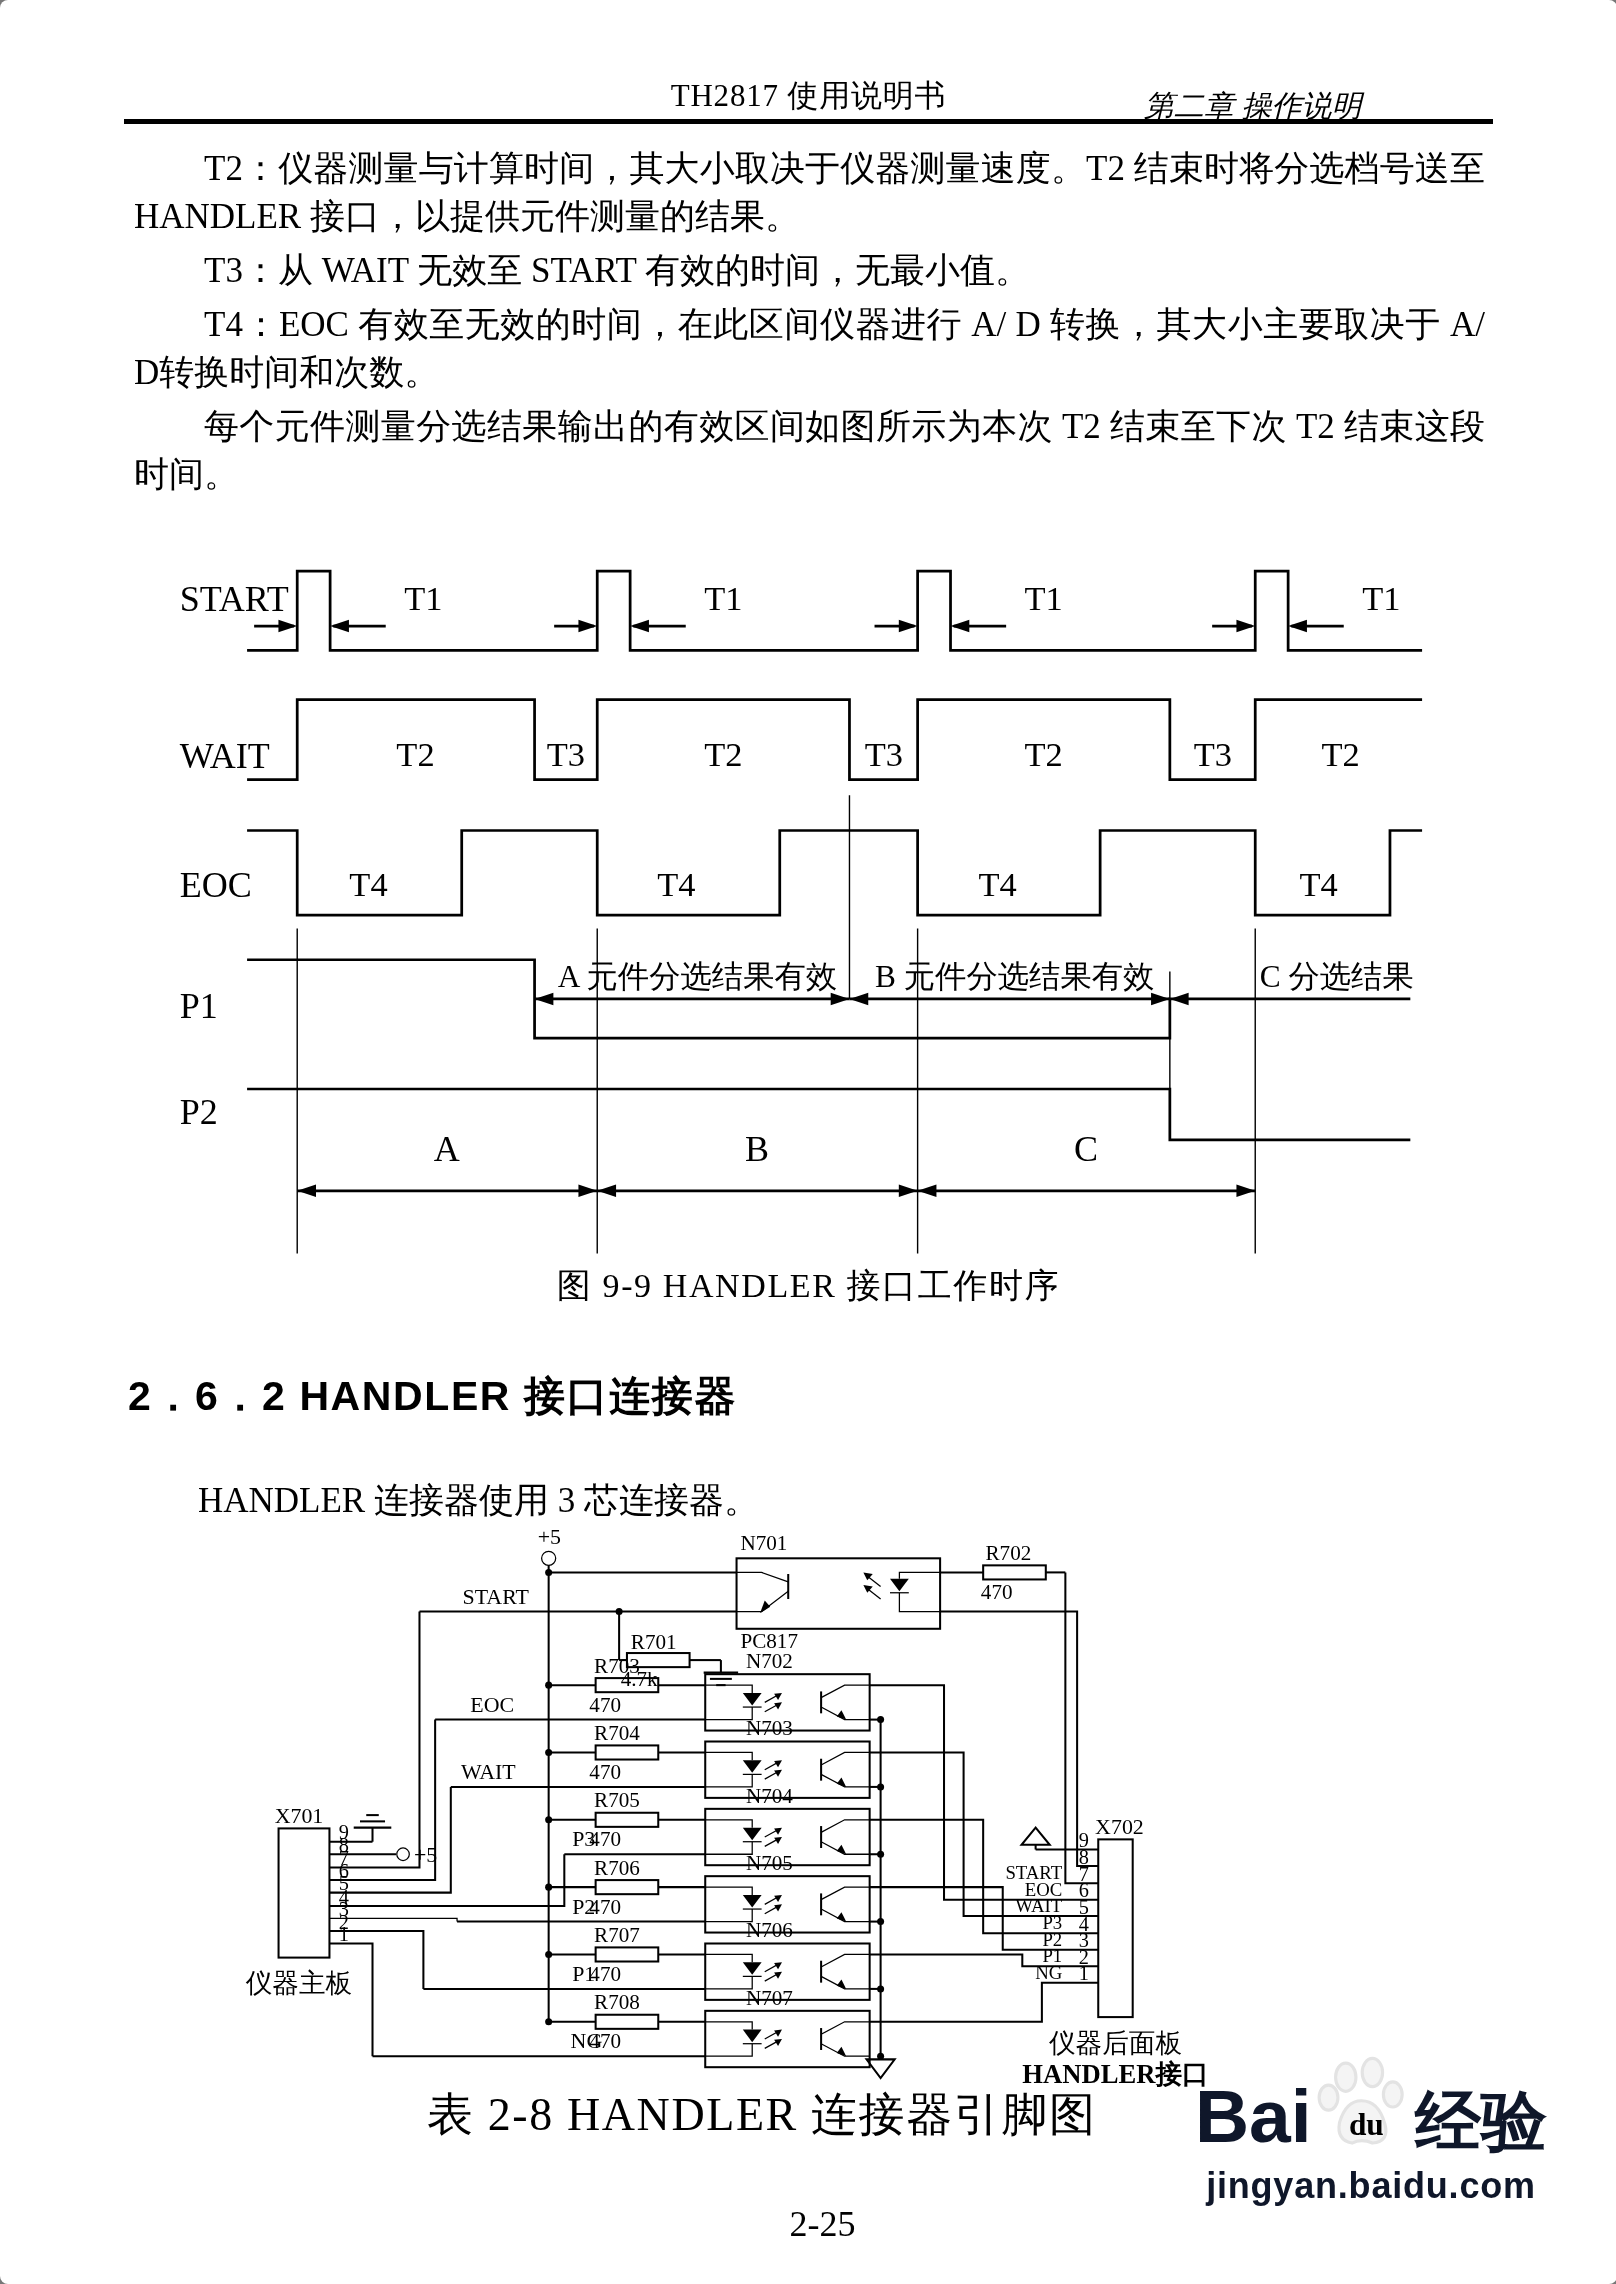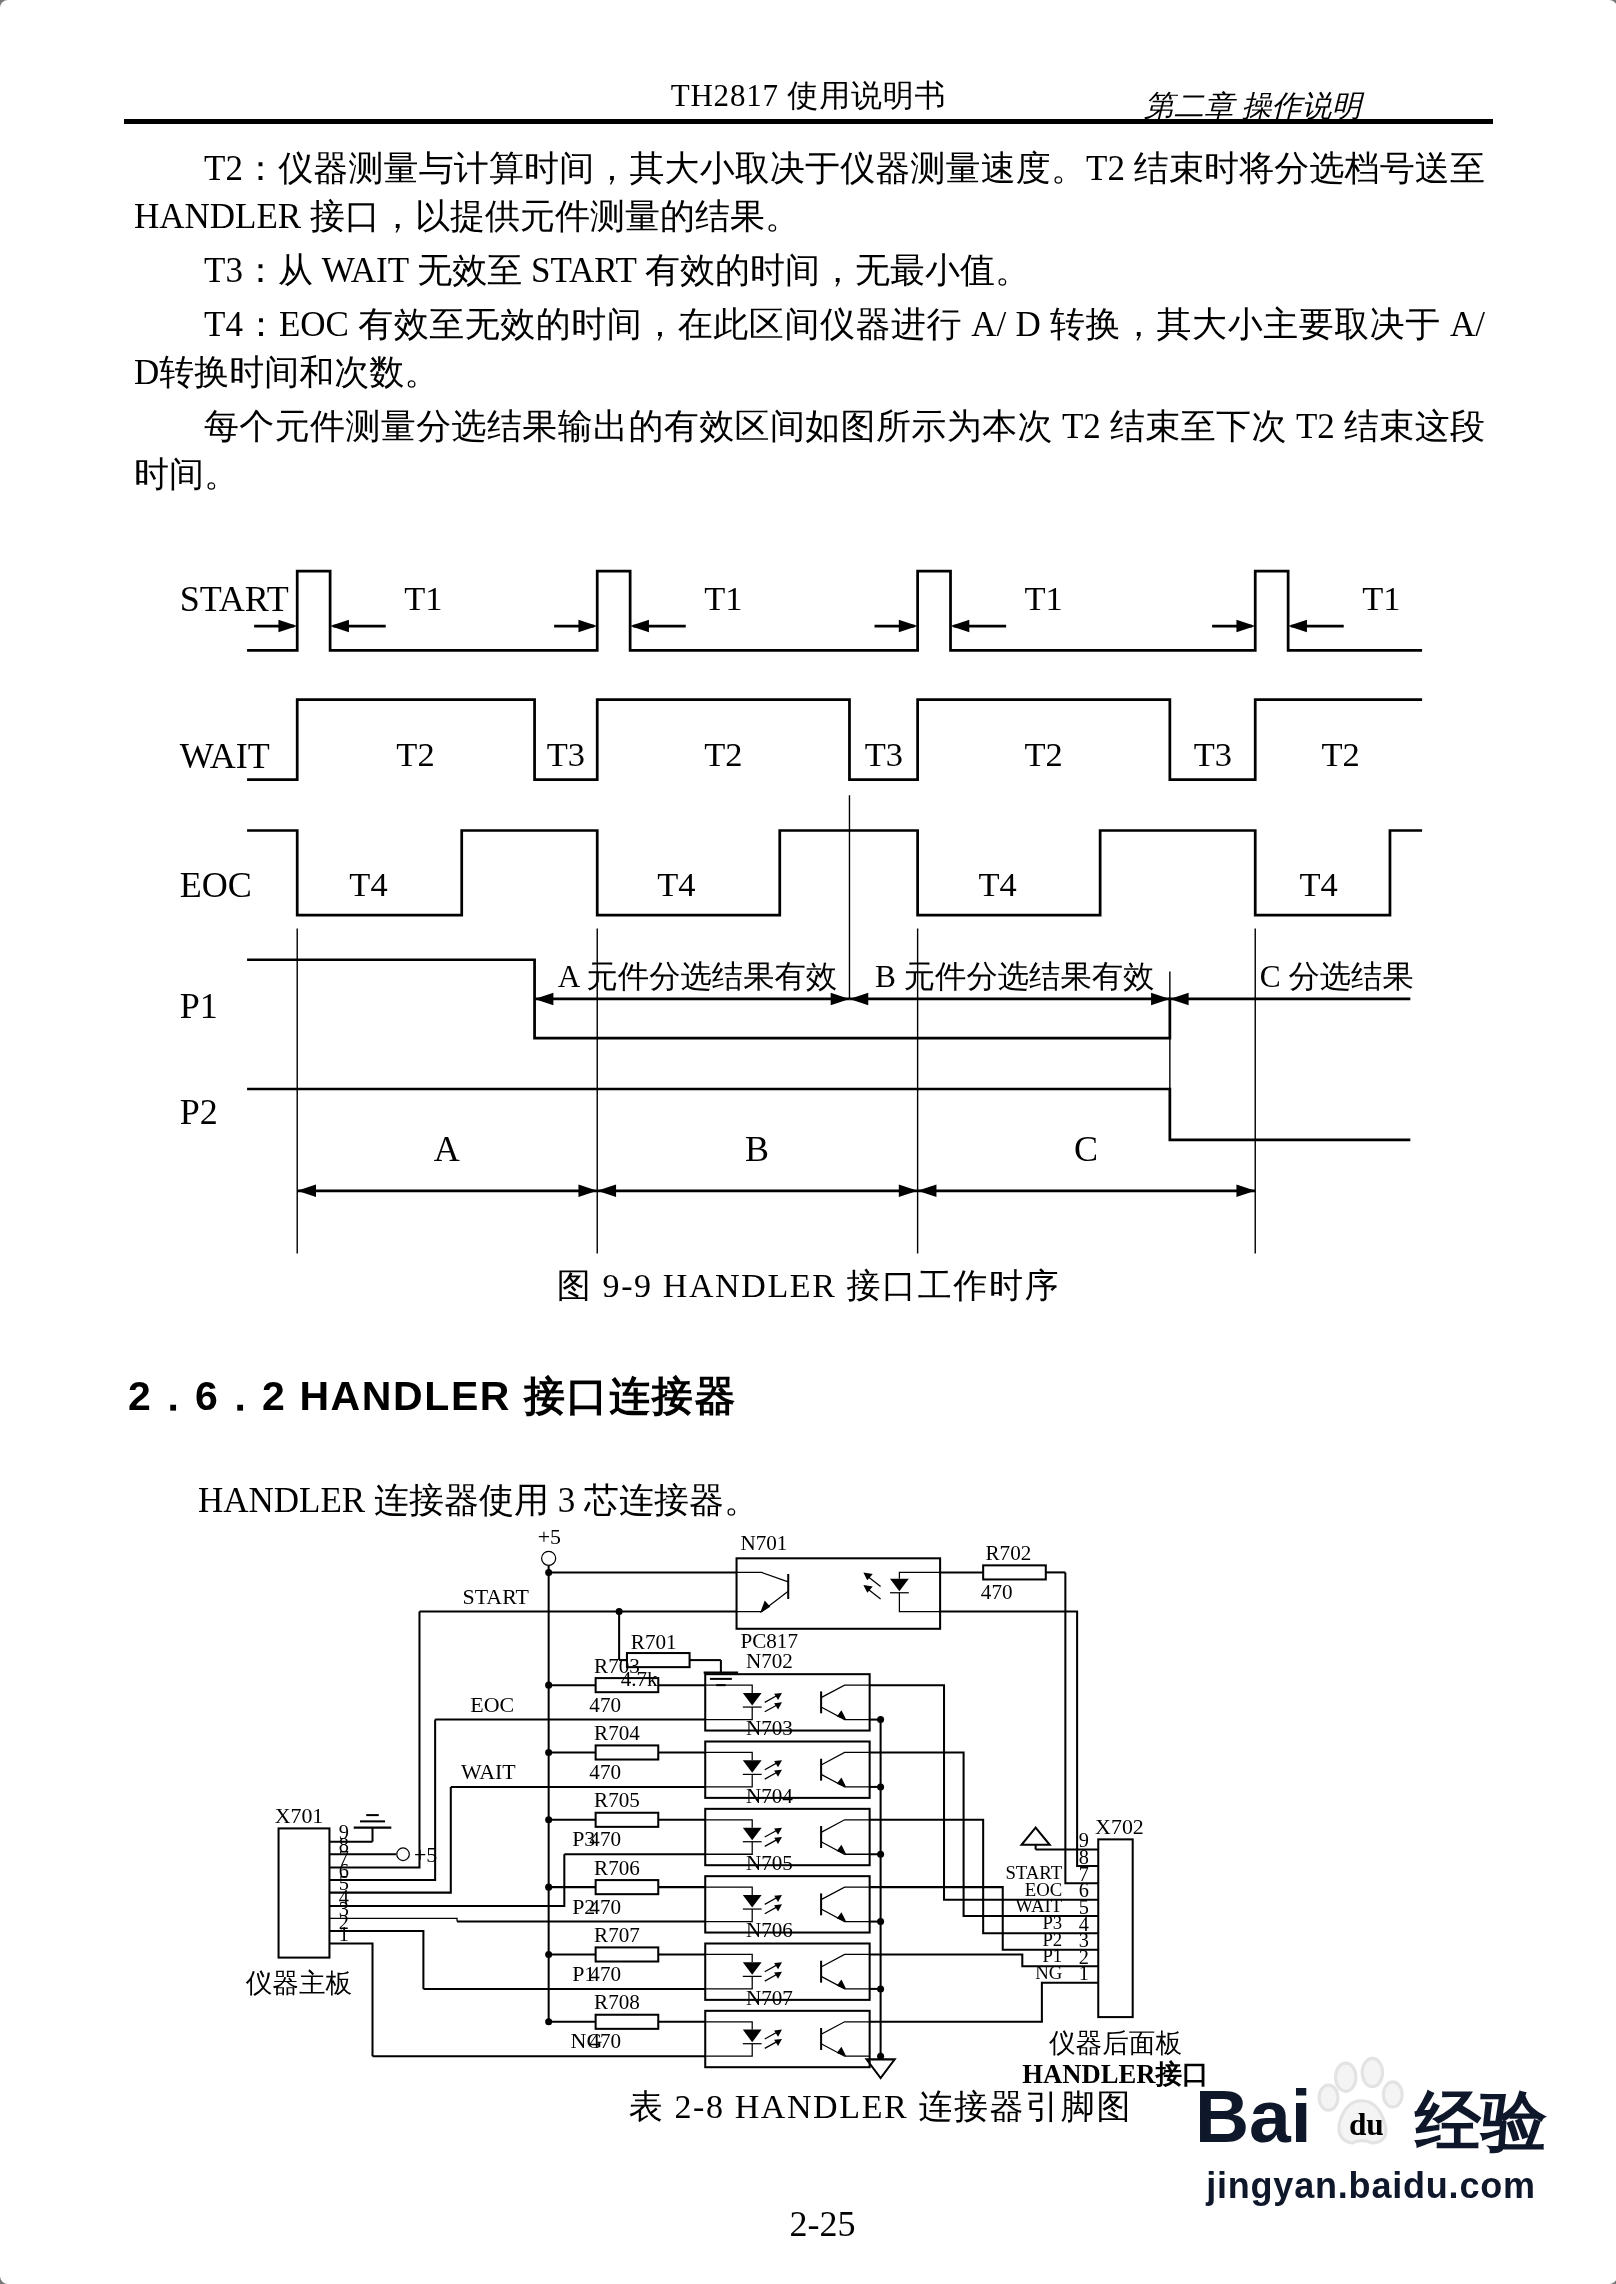--- a/index.html
+++ b/index.html
@@ -14,21 +14,21 @@
   .hdr-rule{top:119px;left:124px;width:1369px;height:4.7px;background:#000;}
   
   .bodytext{top:139px;left:128px;width:1363px;font-size:35px;line-height:48px;text-align:justify;}
   .bodytext p{margin:6px;text-indent:2em;}
   
   .sec-heading{top:1369px;left:128px;font-family:"Liberation Sans","DejaVu Sans",sans-serif;
     font-weight:700;font-size:41px;letter-spacing:1.6px;}
   .sec-intro{top:1477px;left:128px;width:1363px;font-size:35px;text-indent:2em;}
   
   .fig-caption{top:1263px;left:221px;width:1175px;text-align:center;font-size:34px;letter-spacing:1.6px;}
-  .tbl-caption{top:2084px;left:427px;width:705px;text-align:right;font-size:34px;letter-spacing:1.6px;}
+  .tbl-caption{top:2084px;left:427px;width:705px;text-align:left;font-size:46px;letter-spacing:1.6px;}
   .page-num{top:2203px;left:0;width:1645px;text-align:center;font-size:36px;}
   
   .wm{top:2060px;left:1136px;width:470px;color:#0f172a;
       font-family:"Liberation Sans","DejaVu Sans",sans-serif;text-align:center;}
   .wm-row{display:flex;align-items:flex-end;justify-content:center;gap:4.7px;}
   .wm-brand{font-size:75px;font-weight:700;line-height:1;}
   .wm-cjk{font-size:66px;font-weight:700;line-height:1;}
   .wm-url{font-size:36px;font-weight:700;margin-top:11px;letter-spacing:0.8px;}
   
   svg{position:absolute;overflow:visible;}

